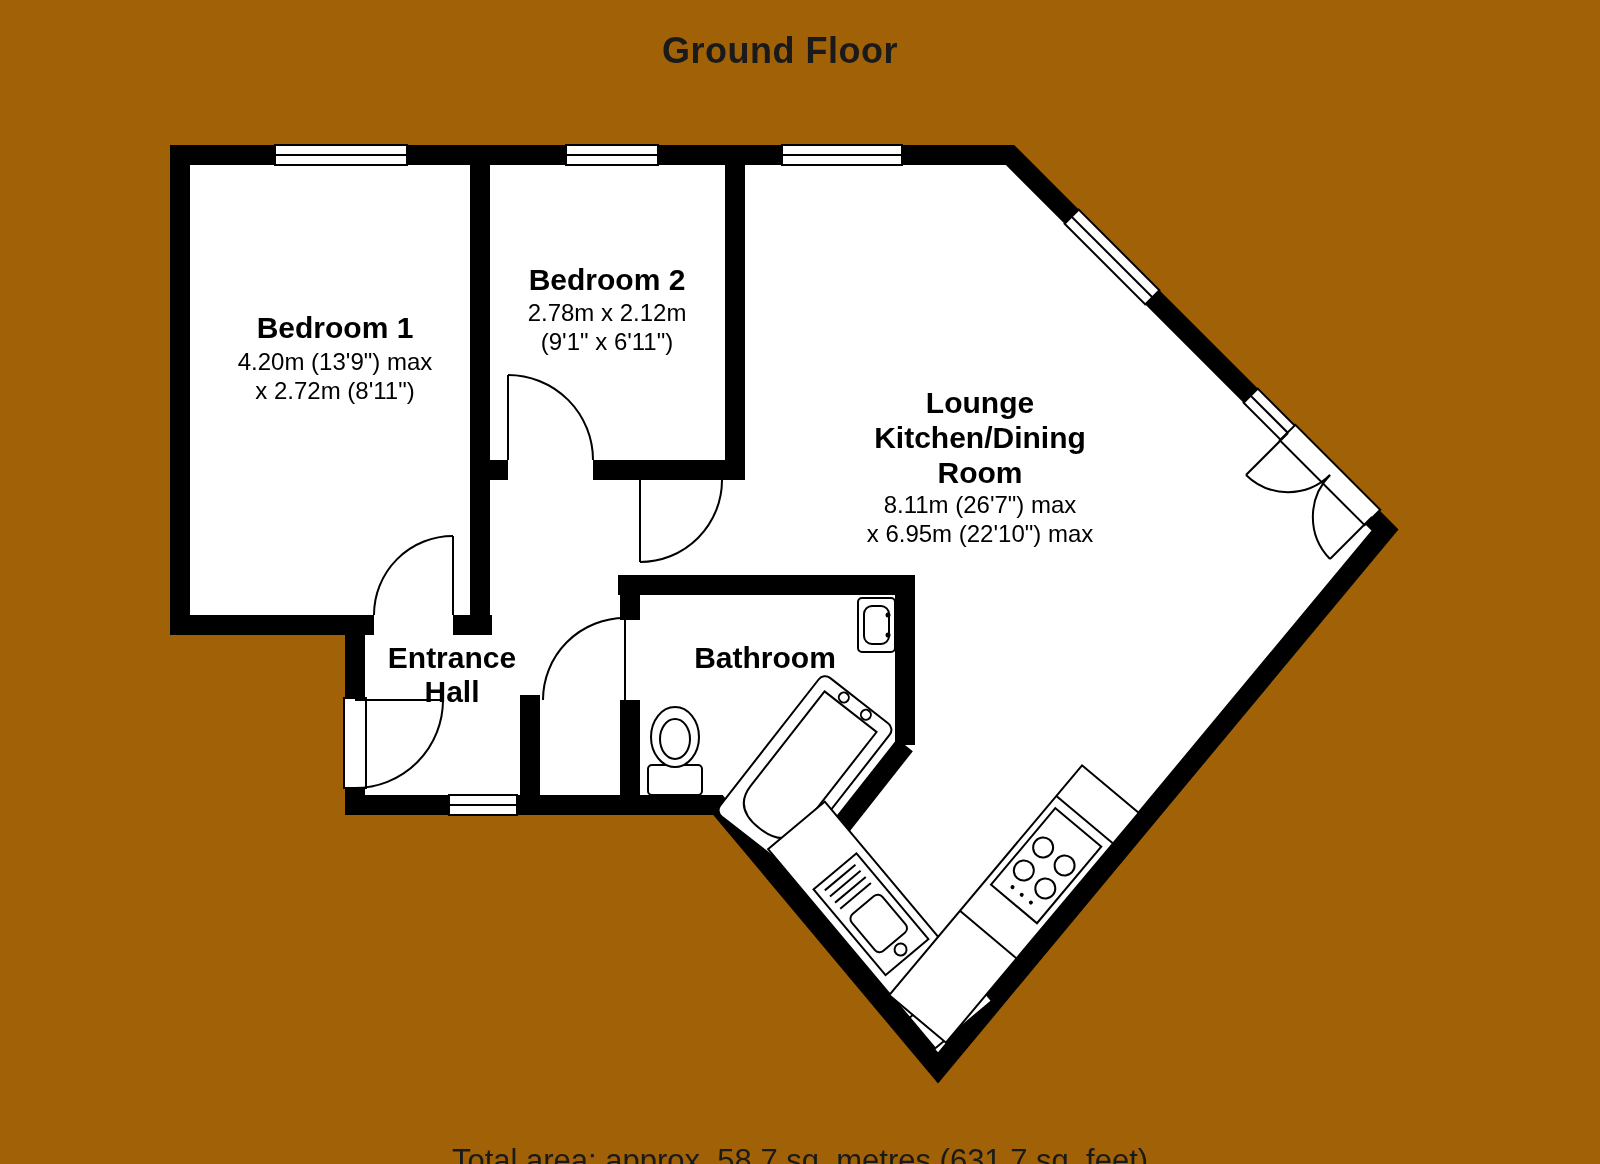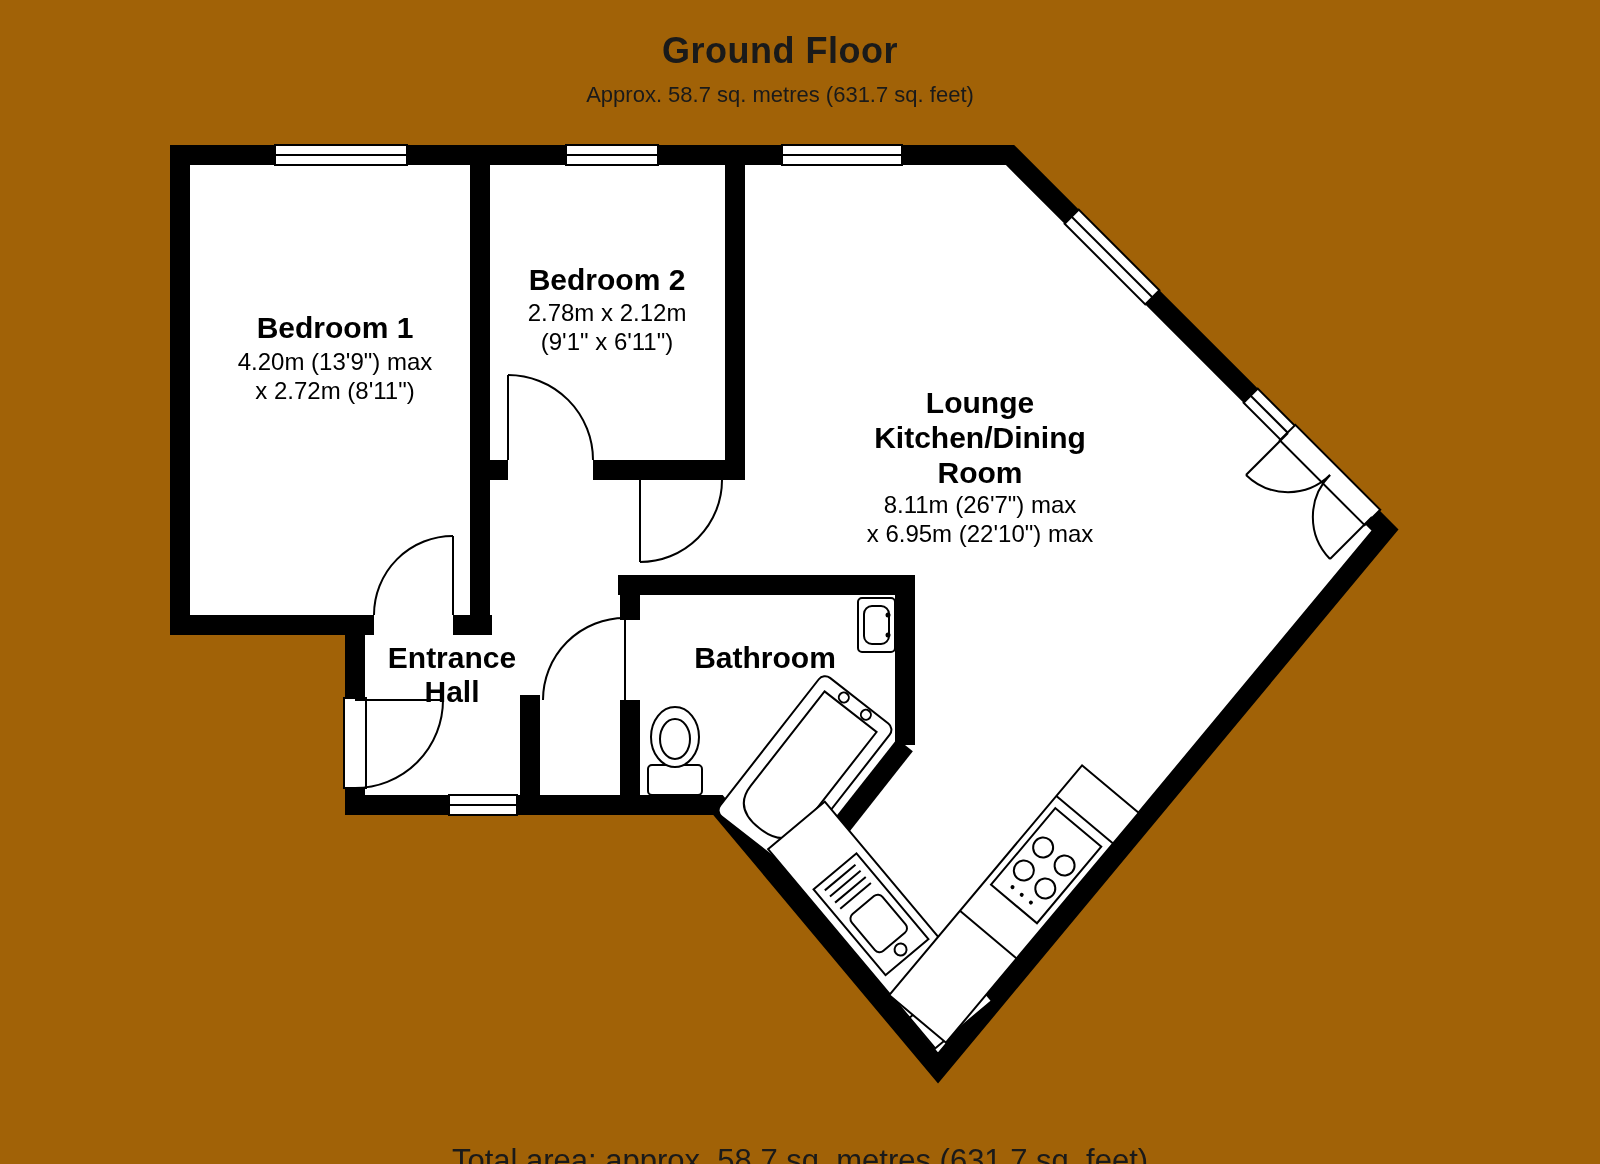--- a/index.html
+++ b/index.html
@@ -19,21 +19,20 @@
   .room-name{font-size:30px;font-weight:bold;}
   .room-dim{font-size:24px;}
 </style>
 </head>
 <body>
 
 <div class="canvas">
 
   <div class="plan-header">
     <div class="plan-title">Ground Floor</div>
-    <div class="plan-subtitle">Approx. 58.7 sq. metres (631.7 sq. feet)</div>
   </div>
 
   <svg width="1600" height="1164" viewBox="0 0 1600 1164">
 
     <path class="outline" d="M 180 155 L 1010 155 L 1385 530 L 938 1068 L 718 805 L 355 805 L 355 625 L 180 625 Z"></path>
 
     <g>
       <path class="wall" d="M 345 625 L 374 625"></path>
       <path class="wall" d="M 453 625 L 492 625"></path>
       <path class="wall" d="M 480 150 L 480 635"></path>

